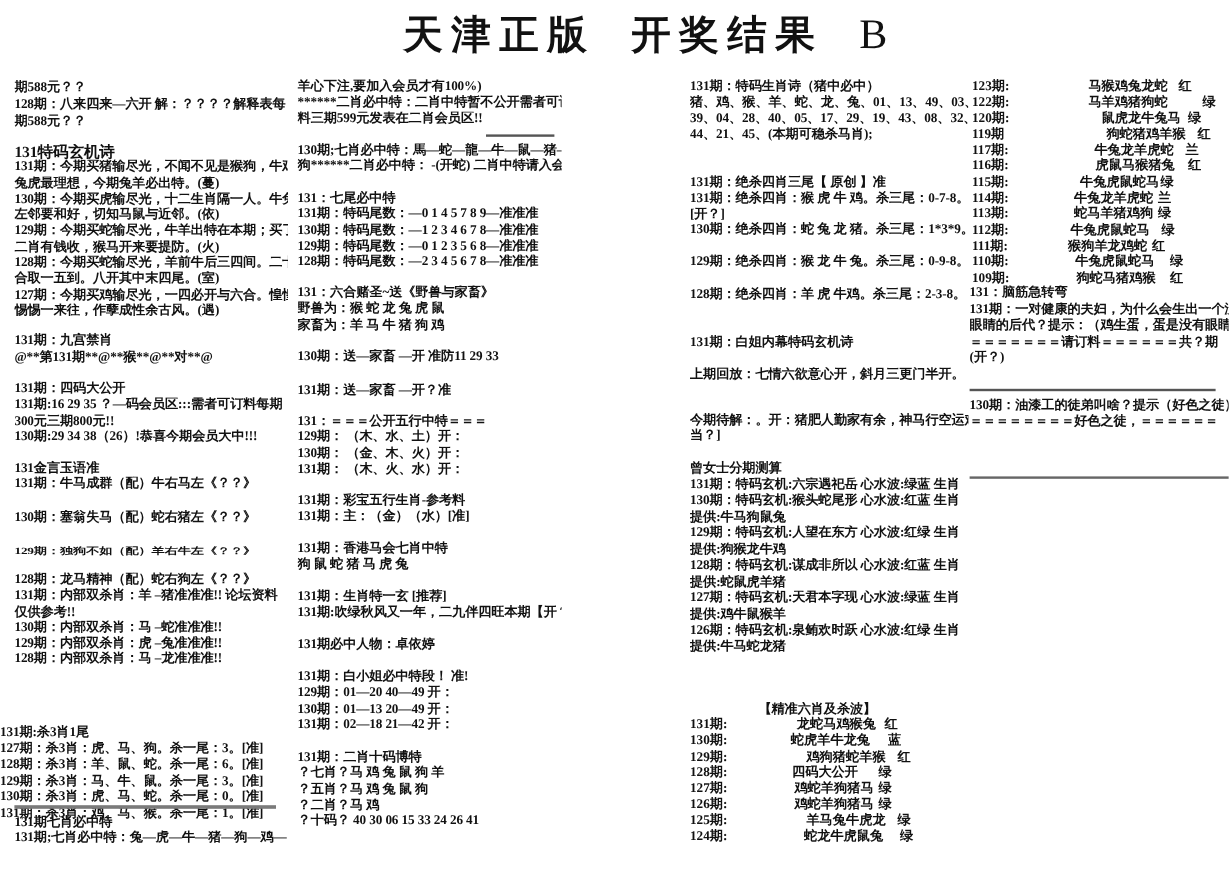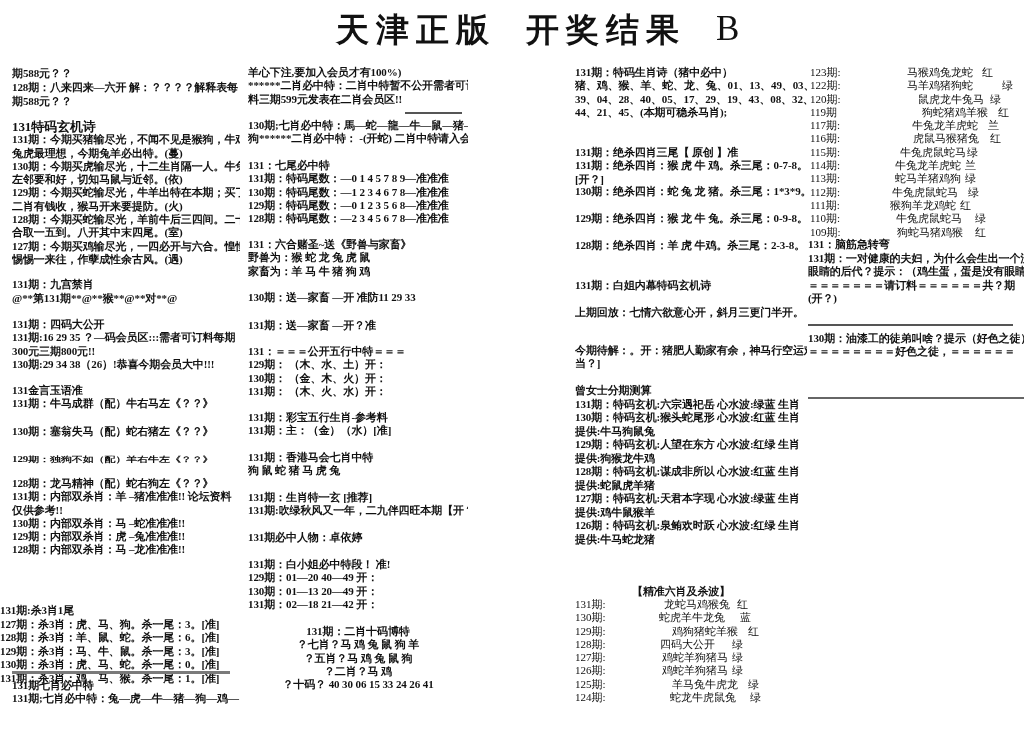--- a/index.html
+++ b/index.html
@@ -6,21 +6,21 @@
   body{width:1024px;height:731px;background:#fff;position:relative;overflow:hidden;
        font-family:"Liberation Serif","DejaVu Serif",serif;color:#111;}
   .title{position:absolute;top:10px;font-size:33px;font-weight:bold;letter-spacing:7px;line-height:40px;white-space:nowrap;}
   .title.b{font-weight:normal;letter-spacing:0;font-size:35px;}
   .sec{position:absolute;font-size:11px;font-weight:bold;line-height:13.3px;white-space:nowrap;letter-spacing:-0.1px;}
   .sec .ln{height:13.3px;overflow:hidden;}
   .sec.wide .ln{height:13.5px;line-height:13.5px;}
   .small{font-size:13px;}
   .squash{transform:scaleY(0.72);transform-origin:left center;}
   .hr{position:absolute;}
-  .zt{position:absolute;font-size:11px;font-weight:normal;line-height:13.3px;white-space:nowrap;}
+  .zt{position:absolute;font-size:11px;font-weight:bold;line-height:13.3px;white-space:nowrap;}
   .zrow{position:relative;height:13.3px;}
   .zrow span{position:absolute;top:0;}
 </style>
 </head>
 <body>
 
 <div class="title" style="left:336px;">天津正版</div>
 <div class="title" style="left:526px;">开奖结果</div>
 <div class="title b" style="left:716px;top:9px;">B</div>
 
@@ -150,21 +150,21 @@
   <div class="ln">131期必中人物：卓依婷</div>
 </div>
 
 <div class="sec" style="left:248px;top:558px;width:220px;">
   <div class="ln">131期：白小姐必中特段！ 准!</div>
   <div class="ln">129期：01—20 40—49 开：</div>
   <div class="ln">130期：01—13 20—49 开：</div>
   <div class="ln">131期：02—18 21—42 开：</div>
 </div>
 
-<div class="sec" style="left:248px;top:625px;width:220px;text-align:center;">
+<div class="sec" style="left:248px;top:625px;width:220px;">
   <div class="ln">131期：二肖十码博特</div>
   <div class="ln">？七肖？马 鸡 兔 鼠 狗 羊</div>
   <div class="ln">？五肖？马 鸡 兔 鼠 狗</div>
   <div class="ln">？二肖？马 鸡</div>
   <div class="ln">？十码？ 40 30 06 15 33 24 26 41</div>
 </div>
 
 <div class="sec" style="left:575px;top:66px;width:232px;">
   <div class="ln">131期：特码生肖诗（猪中必中）</div>
   <div class="ln">猪、鸡、猴、羊、蛇、龙、兔、01、13、49、03、</div>

